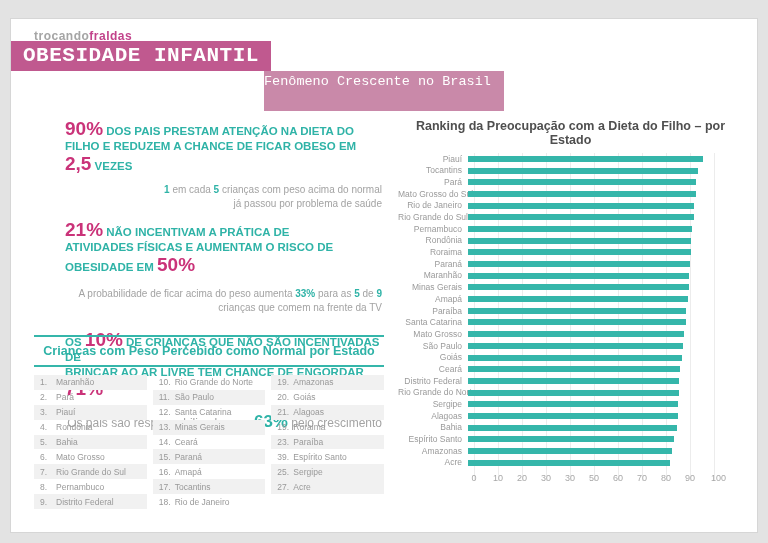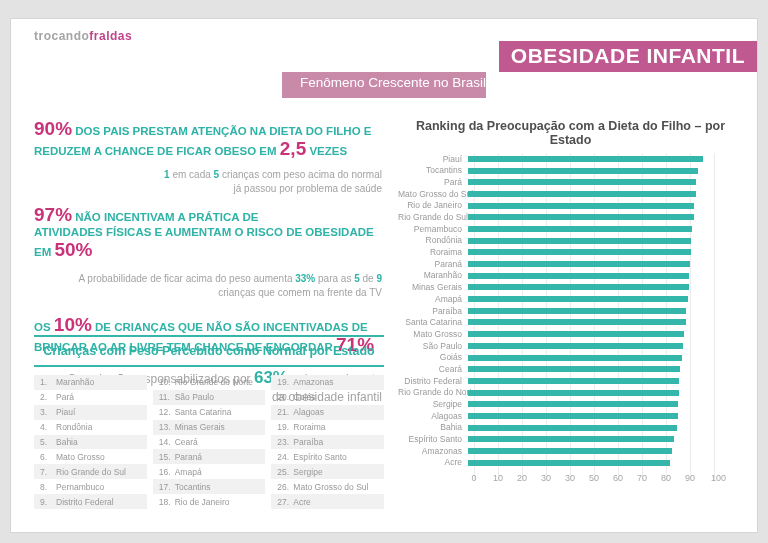--- a/index.html
+++ b/index.html
@@ -7,29 +7,29 @@
   body { background:#e3e3e3; font-family:"Liberation Sans", sans-serif; position:relative; }
   .card { position:absolute; left:10px; top:18px; width:748px; height:515px;
           background:#ffffff; border:1px solid #d6d6d6; }
 
   
   .logo { position:absolute; left:23px; top:10px; font-size:12px; font-weight:bold; letter-spacing:.5px; cursor:pointer; }
   .logo .g { color:#a5a5a5; font-weight:bold; }
   .logo .p { color:#c2438b; font-weight:bold; }
 
   
-  .banner { position:absolute; left:0; top:22px; width:100%; text-align:right; }
+  .banner { position:absolute; left:0; top:22px; width:100%; text-align:left;font-family:Liberation Mono, monospace; }
   .banner .t1 { display:inline-block; background:#c0598f; color:#fff; font-weight:bold;
                 font-size:21px; letter-spacing:.5px; padding:3px 12px 4px; }
-  .banner .t2 { display:block; margin:0 auto; width:204px; background:#c989a9; color:#fff;
-                font-size:13.5px; padding:3px 0 8px; margin-top:0; }
+  .banner .t2 { display:block; margin:0 auto; width:240px; background:#c989a9; color:#fff;
+                font-size:13.5px; padding:3px 0 22px; margin-top:0; }
 
   
   .stats { position:absolute; left:23px; top:100px; width:348px; }
-  .stat { margin-bottom:0; }
+  .stat { margin-bottom:0;margin-left:31px; }
   .headline { font-size:11.5px; font-weight:bold; color:#2fb3a7; line-height:1.3; }
   .headline .s-num { color:#ca3379; font-size:19px; font-weight:bold; line-height:1; }
   .note { font-size:10px; color:#a3a3a3; text-align:right; line-height:1.4; }
   .note .s-em { color:#2fb3a7; font-weight:bold; }
   .note-big { font-size:12px; color:#a3a3a3; text-align:right; line-height:1.4; }
   .note-big .s-em-big { color:#2fb3a7; font-weight:bold; font-size:17px; }
   .m-b { margin-top:9px; } .m-c { margin-top:9px; } .m-d { margin-top:12px; }
   .m-e { margin-top:15px; } .m-f { margin-top:11px; }
 
   
@@ -68,21 +68,21 @@
   </div>
 
   <div class="banner">
     <span class="t1">OBESIDADE  INFANTIL</span>
     <span class="t2">Fenômeno Crescente no Brasil</span>
   </div>
 
   <div class="stats">
       <div class="stat headline"><span class="s-num">90%</span><span class="s-cap"> DOS PAIS PRESTAM ATENÇÃO NA DIETA DO FILHO E REDUZEM A CHANCE DE FICAR OBESO EM </span><span class="s-num">2,5</span><span class="s-cap"> VEZES</span></div>
       <div class="stat note m-b"><span class="s-em">1</span><span class="s-txt"> em cada </span><span class="s-em">5</span><span class="s-txt"> crianças com peso acima do normal</span><br><span class="s-txt">já passou por problema de saúde</span></div>
-      <div class="stat headline m-c"><span class="s-num">97%</span><span class="s-cap"> NÃO INCENTIVAM A PRÁTICA DE</span><br><span class="s-cap">ATIVIDADES FÍSICAS E AUMENTAM O RISCO DE OBESIDADE EM </span><span class="s-num">50%</span></div>
+      <div class="stat headline m-c"><span class="s-num">21%</span><span class="s-cap"> NÃO INCENTIVAM A PRÁTICA DE</span><br><span class="s-cap">ATIVIDADES FÍSICAS E AUMENTAM O RISCO DE OBESIDADE EM </span><span class="s-num">50%</span></div>
       <div class="stat note m-d"><span class="s-txt">A probabilidade de ficar acima do peso aumenta </span><span class="s-em">33%</span><span class="s-txt"> para as </span><span class="s-em">5</span><span class="s-txt"> de </span><span class="s-em">9</span><span class="s-txt"></span><br><span class="s-txt">crianças que comem na frente da TV</span></div>
       <div class="stat headline m-e"><span class="s-cap">OS </span><span class="s-num">10%</span><span class="s-cap"> DE CRIANÇAS QUE NÃO SÃO INCENTIVADAS DE</span><br><span class="s-cap">BRINCAR AO AR LIVRE TEM CHANCE DE ENGORDAR </span><span class="s-num">71%</span></div>
       <div class="stat note-big m-f"><span class="s-txt">Os pais são responsabilizados por </span><span class="s-em-big">63%</span><span class="s-txt"> pelo crescimento</span><br><span class="s-txt">da obesidade infantil</span></div>
     </div>
 
   <div class="table-box">
     <div class="table-title">Crianças com Peso Percebido como Normal por Estado</div>
     <div class="tcols">
         <div class="tcol">
           <div class="trow shaded">
@@ -175,30 +175,26 @@
           </div>
           <div class="trow">
             <span class="tnum">19.</span>
             <span class="tstate">Roraima</span>
           </div>
           <div class="trow shaded">
             <span class="tnum">23.</span>
             <span class="tstate">Paraíba</span>
           </div>
           <div class="trow">
-            <span class="tnum">24.</span>
+            <span class="tnum">39.</span>
             <span class="tstate">Espírito Santo</span>
           </div>
           <div class="trow shaded">
             <span class="tnum">25.</span>
             <span class="tstate">Sergipe</span>
-          </div>
-          <div class="trow">
-            <span class="tnum">26.</span>
-            <span class="tstate">Mato Grosso do Sul</span>
           </div>
           <div class="trow shaded">
             <span class="tnum">27.</span>
             <span class="tstate">Acre</span>
           </div>
         </div>
       </div>
   </div>
 
   <div class="chart">

